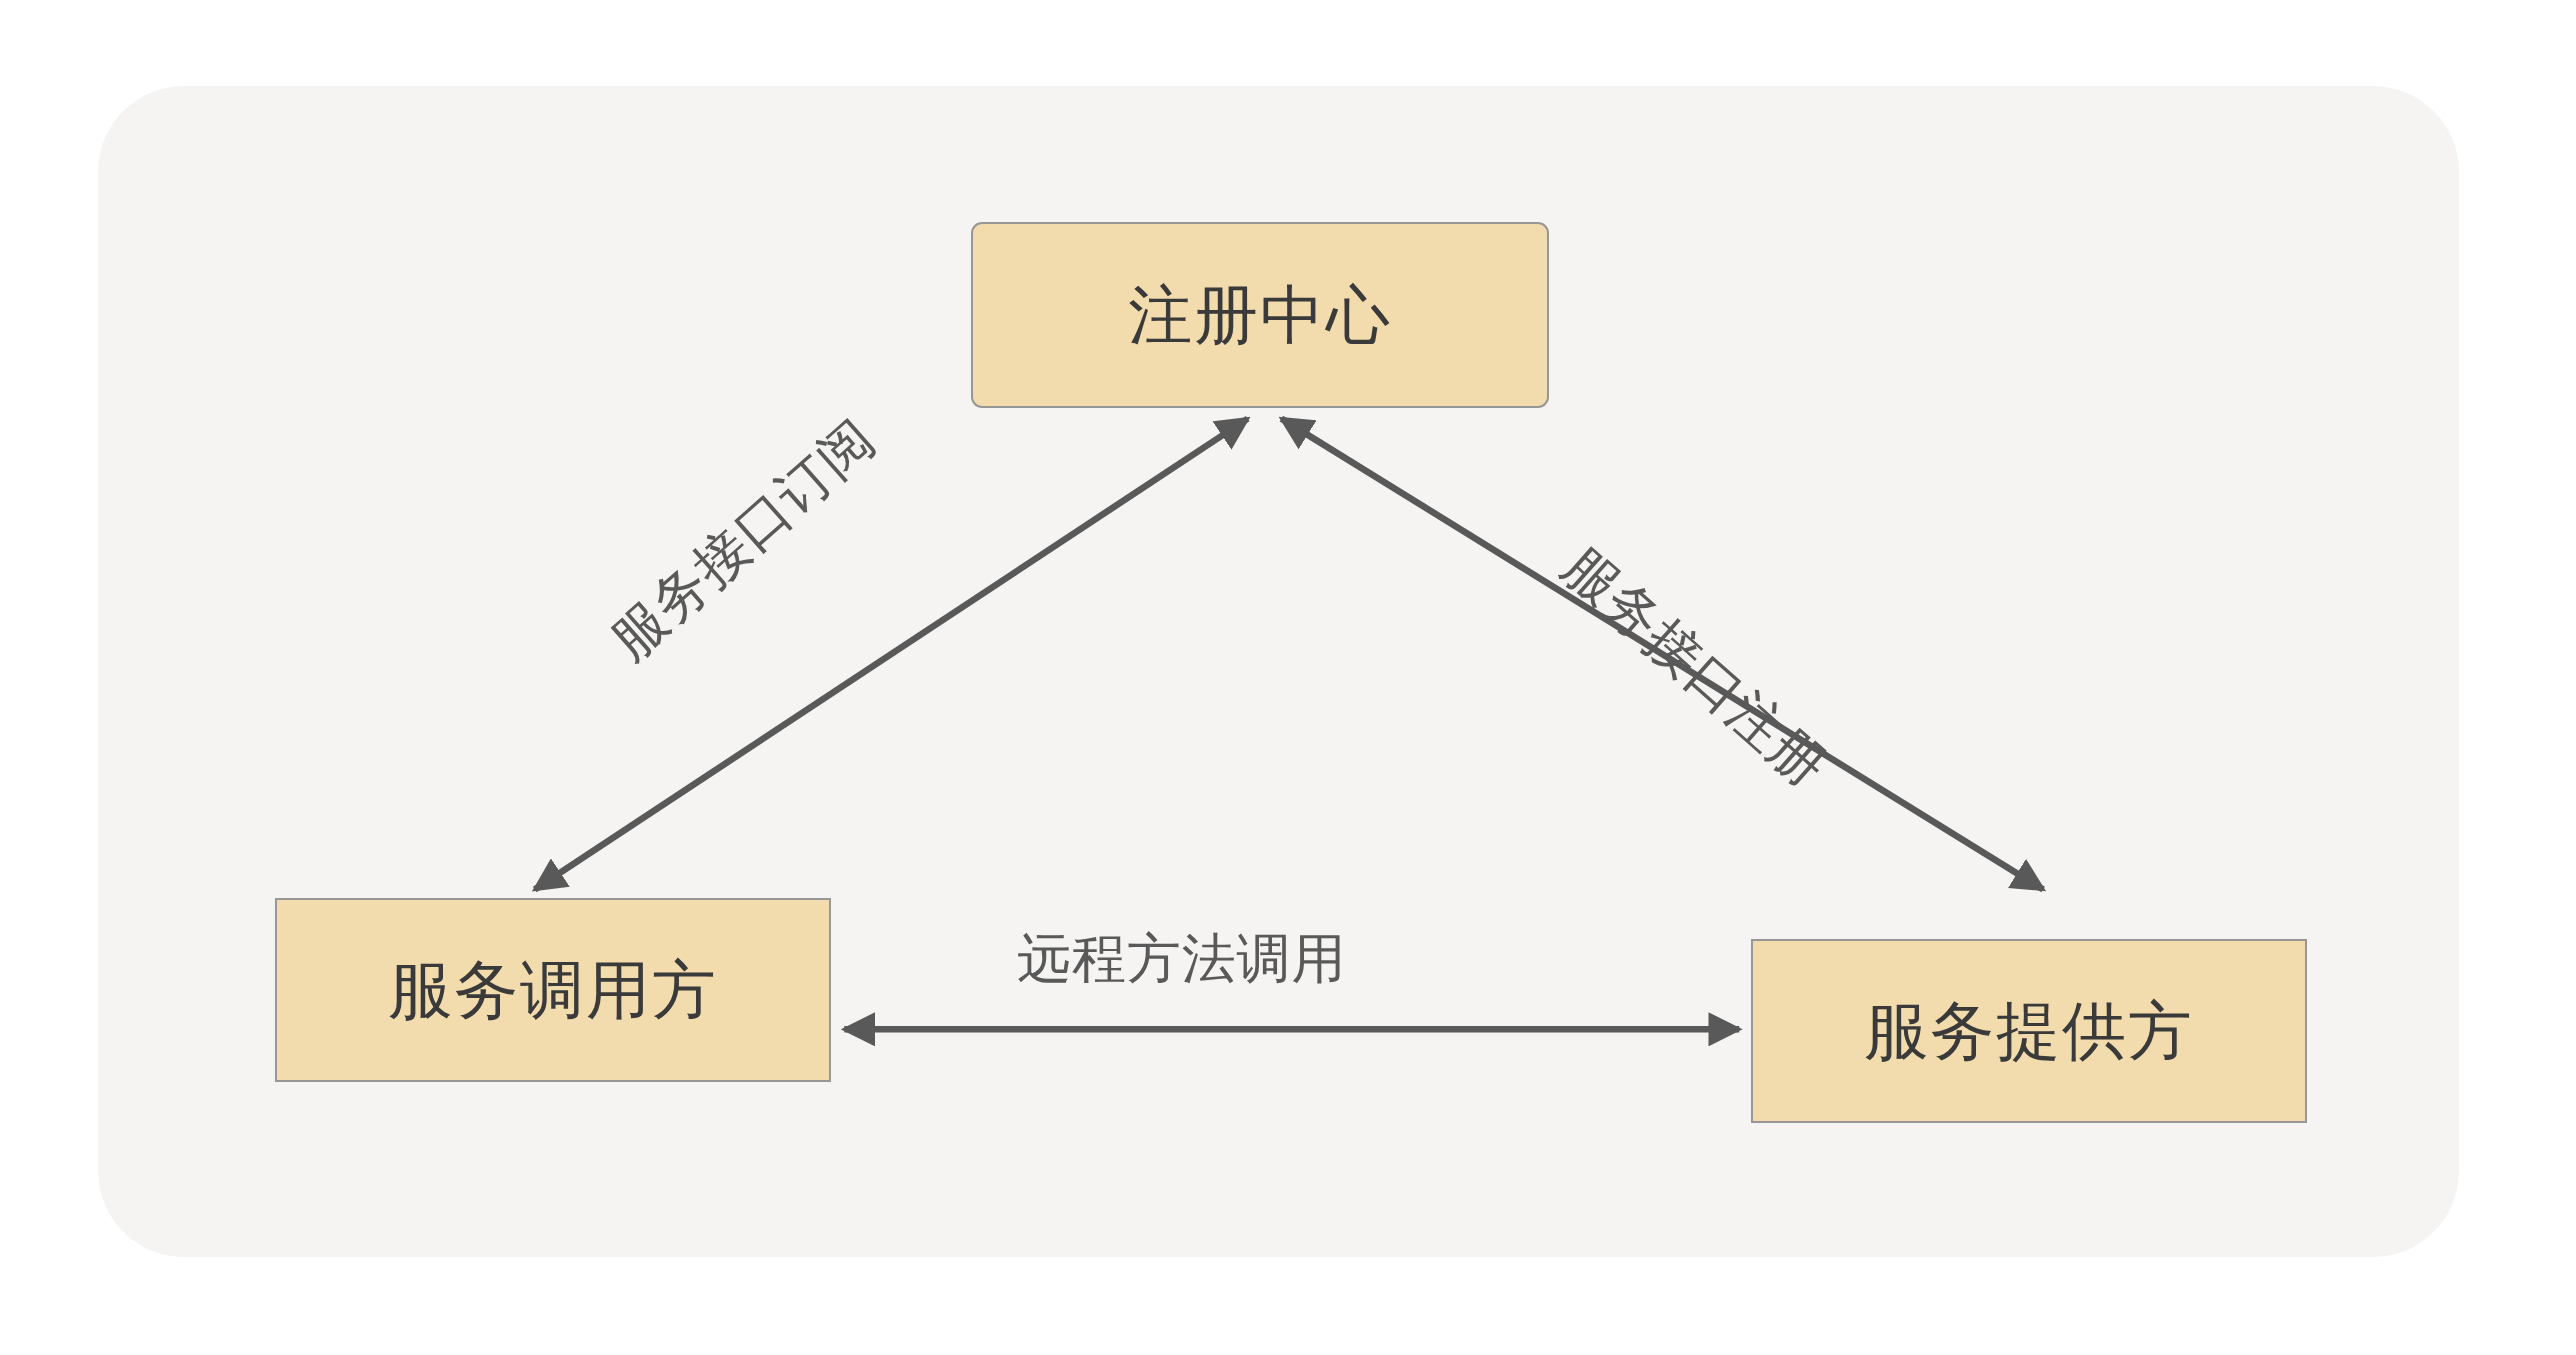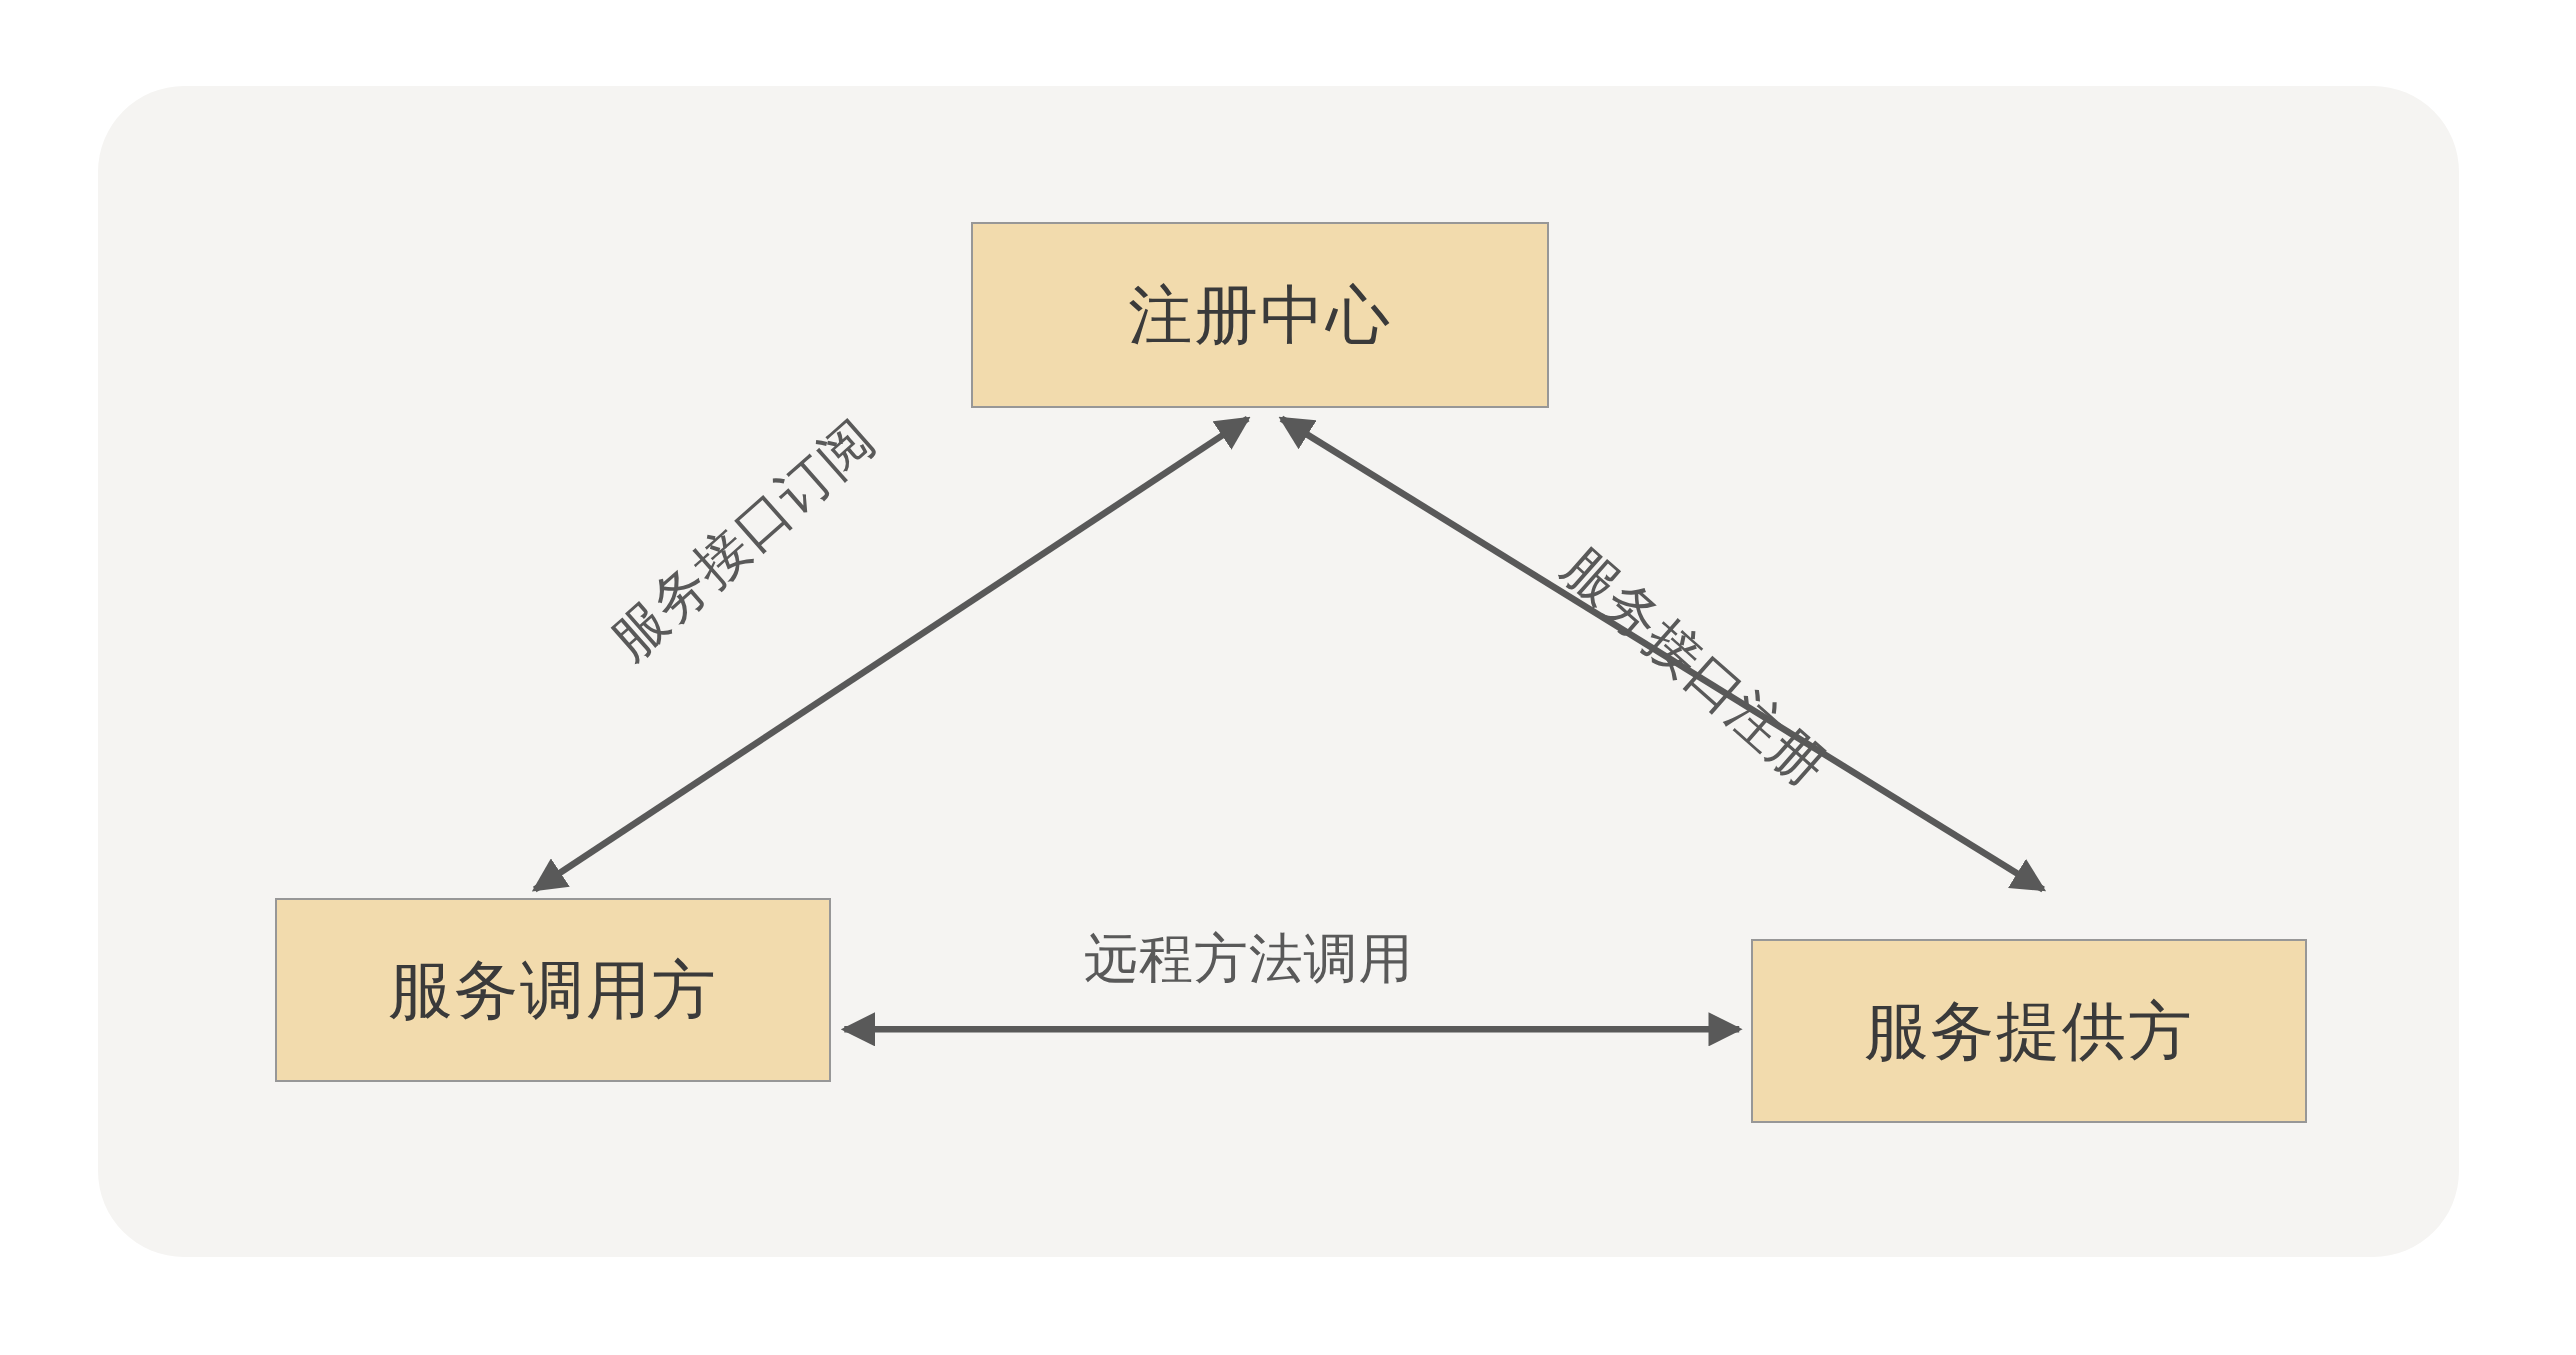--- a/index.html
+++ b/index.html
@@ -59,20 +59,21 @@
     line-height: 1;
     letter-spacing: 1.9px;
     white-space: nowrap;
   }
 
   .node-registry {
     left: 971px;
     top: 222px;
     width: 578px;
     height: 186px;
+    border-radius: 11px;
   }
   .node-consumer {
     left: 275px;
     top: 898px;
     width: 556px;
     height: 184px;
   }
   .node-provider {
     left: 1751px;
     top: 939px;
@@ -95,21 +96,21 @@
     transform-origin: left center;
     transform: rotate(-41.5deg);
   }
   .edge-label-register {
     left: 1572px;
     top: 530px;
     transform-origin: left center;
     transform: rotate(41.5deg);
   }
   .edge-label-rpc {
-    left: 1084px;
+    left: 1017px;
     top: 931px;
   }
 </style>
 </head>
 <body>
 
 <div id="diagram-root">
 
   <div class="panel"></div>
 

